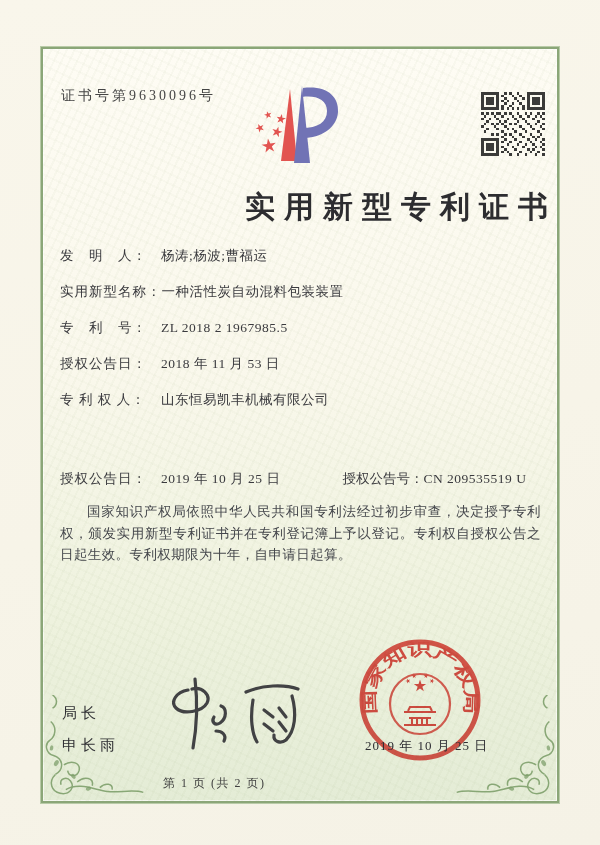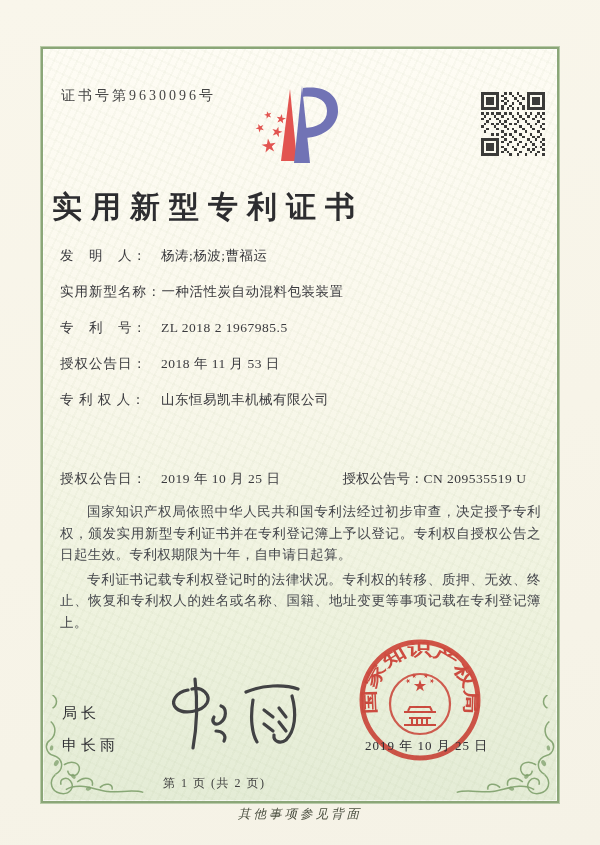--- a/index.html
+++ b/index.html
@@ -26,21 +26,21 @@
       repeating-linear-gradient(25deg, rgba(150,170,120,.04) 0 2px, transparent 2px 9px);
   }
   .cert-no{
     position:absolute;left:18px;top:38px;
     font-size:14px;letter-spacing:3px;color:#454545;
   }
   .logo{position:absolute;left:207px;top:35px;width:100px;height:92px;}
   .qr{position:absolute;left:438px;top:43px;width:64px;height:64px;}
   .title{
     position:absolute;left:0;top:138px;width:100%;margin:0;
-    text-align:left;font-size:30px;font-weight:600;color:#2d2d30;
+    text-align:right;font-size:30px;font-weight:600;color:#2d2d30;
     letter-spacing:9px;text-indent:9px;
   }
   .fields{position:absolute;left:17px;top:199px;width:482px;font-size:13.5px;color:#3a3a3e;}
   .row{line-height:16px;margin-bottom:20px;white-space:nowrap;}
   .lbl{display:inline-block;min-width:101px;letter-spacing:1px;}
   .val{letter-spacing:.5px;}
   .grant-row{
     position:absolute;left:17px;top:421px;width:482px;
     font-size:13.5px;color:#3a3a3e;white-space:nowrap;
   }
@@ -128,21 +128,20 @@
         <span class="lbl">专 利 权 人：</span><span class="val">山东恒易凯丰机械有限公司</span>
       </div>
     </div>
 
     <div class="grant-row">
       <span class="lbl">授权公告日：</span><span class="val">2019 年 10 月 25 日</span><span class="gap"></span><span>授权公告号：</span><span class="val">CN 209535519 U</span>
     </div>
 
     <div class="paras">
       <p>国家知识产权局依照中华人民共和国专利法经过初步审查，决定授予专利权，颁发实用新型专利证书并在专利登记簿上予以登记。专利权自授权公告之日起生效。专利权期限为十年，自申请日起算。</p>
-      <p>专利证书记载专利权登记时的法律状况。专利权的转移、质押、无效、终止、恢复和专利权人的姓名或名称、国籍、地址变更等事项记载在专利登记簿上。</p>
     </div>
 
     <div class="signer">
       <div>局长</div>
       <div>申长雨</div>
     </div>
 
     <svg class="signature" viewBox="0 0 160 80">
       <g stroke="#2b2b30" stroke-width="3.2" fill="none" stroke-linecap="round" stroke-linejoin="round" opacity="0.88">
         <path d="M30,14 C18,16 12,26 18,32 C25,39 44,36 49,27 C53,19 44,10 34,13"></path>
@@ -213,14 +212,13 @@
       </g>
       <g fill="#7fa06c" opacity="0.75">
         <ellipse cx="12" cy="72" rx="2.2" ry="3.4" transform="rotate(30 12 72)"></ellipse>
         <ellipse cx="30" cy="86" rx="2" ry="3" transform="rotate(-40 30 86)"></ellipse>
         <ellipse cx="46" cy="99" rx="2" ry="3" transform="rotate(70 46 99)"></ellipse>
         <ellipse cx="7" cy="56" rx="1.8" ry="2.8" transform="rotate(15 7 56)"></ellipse>
       </g>
     </svg>
   </div>
 
-  <div class="footer-note">其他事项参见背面</div>
 </div>
 
 </body></html>

